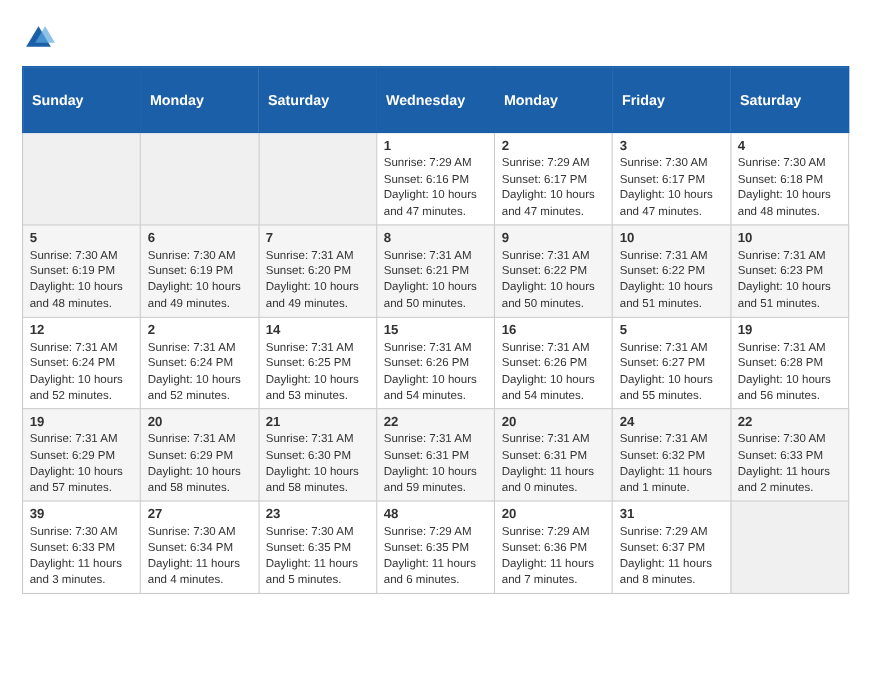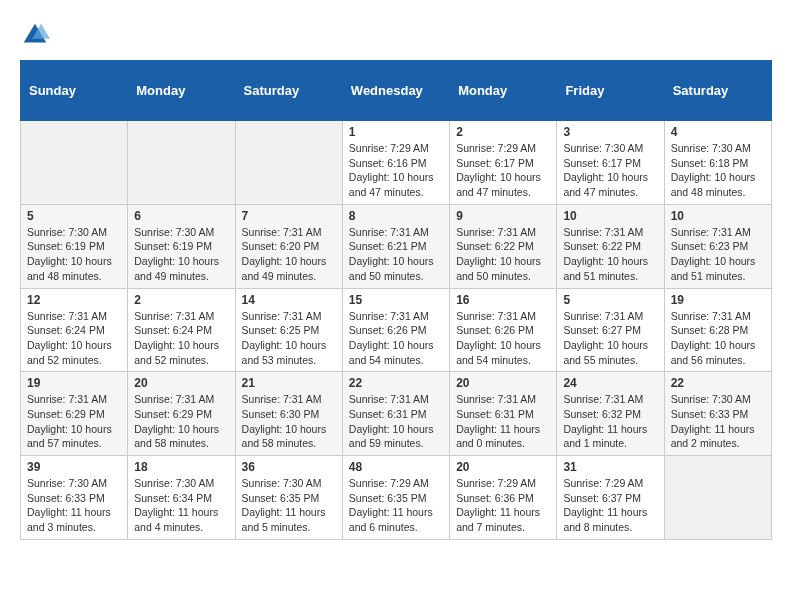--- a/index.html
+++ b/index.html
@@ -310,28 +310,28 @@
       </tr>
       <tr class="row-odd">
         <td>
           <div class="day-number">39</div>
           <div class="day-info" style="white-space: pre-line;">Sunrise: 7:30 AM
 Sunset: 6:33 PM
 Daylight: 11 hours
 and 3 minutes.</div>
         </td>
         <td>
-          <div class="day-number">18</div>
+          <div class="day-number">27</div>
           <div class="day-info" style="white-space: pre-line;">Sunrise: 7:30 AM
 Sunset: 6:34 PM
 Daylight: 11 hours
 and 4 minutes.</div>
         </td>
         <td>
-          <div class="day-number">36</div>
+          <div class="day-number">23</div>
           <div class="day-info" style="white-space: pre-line;">Sunrise: 7:30 AM
 Sunset: 6:35 PM
 Daylight: 11 hours
 and 5 minutes.</div>
         </td>
         <td>
           <div class="day-number">48</div>
           <div class="day-info" style="white-space: pre-line;">Sunrise: 7:29 AM
 Sunset: 6:35 PM
 Daylight: 11 hours

